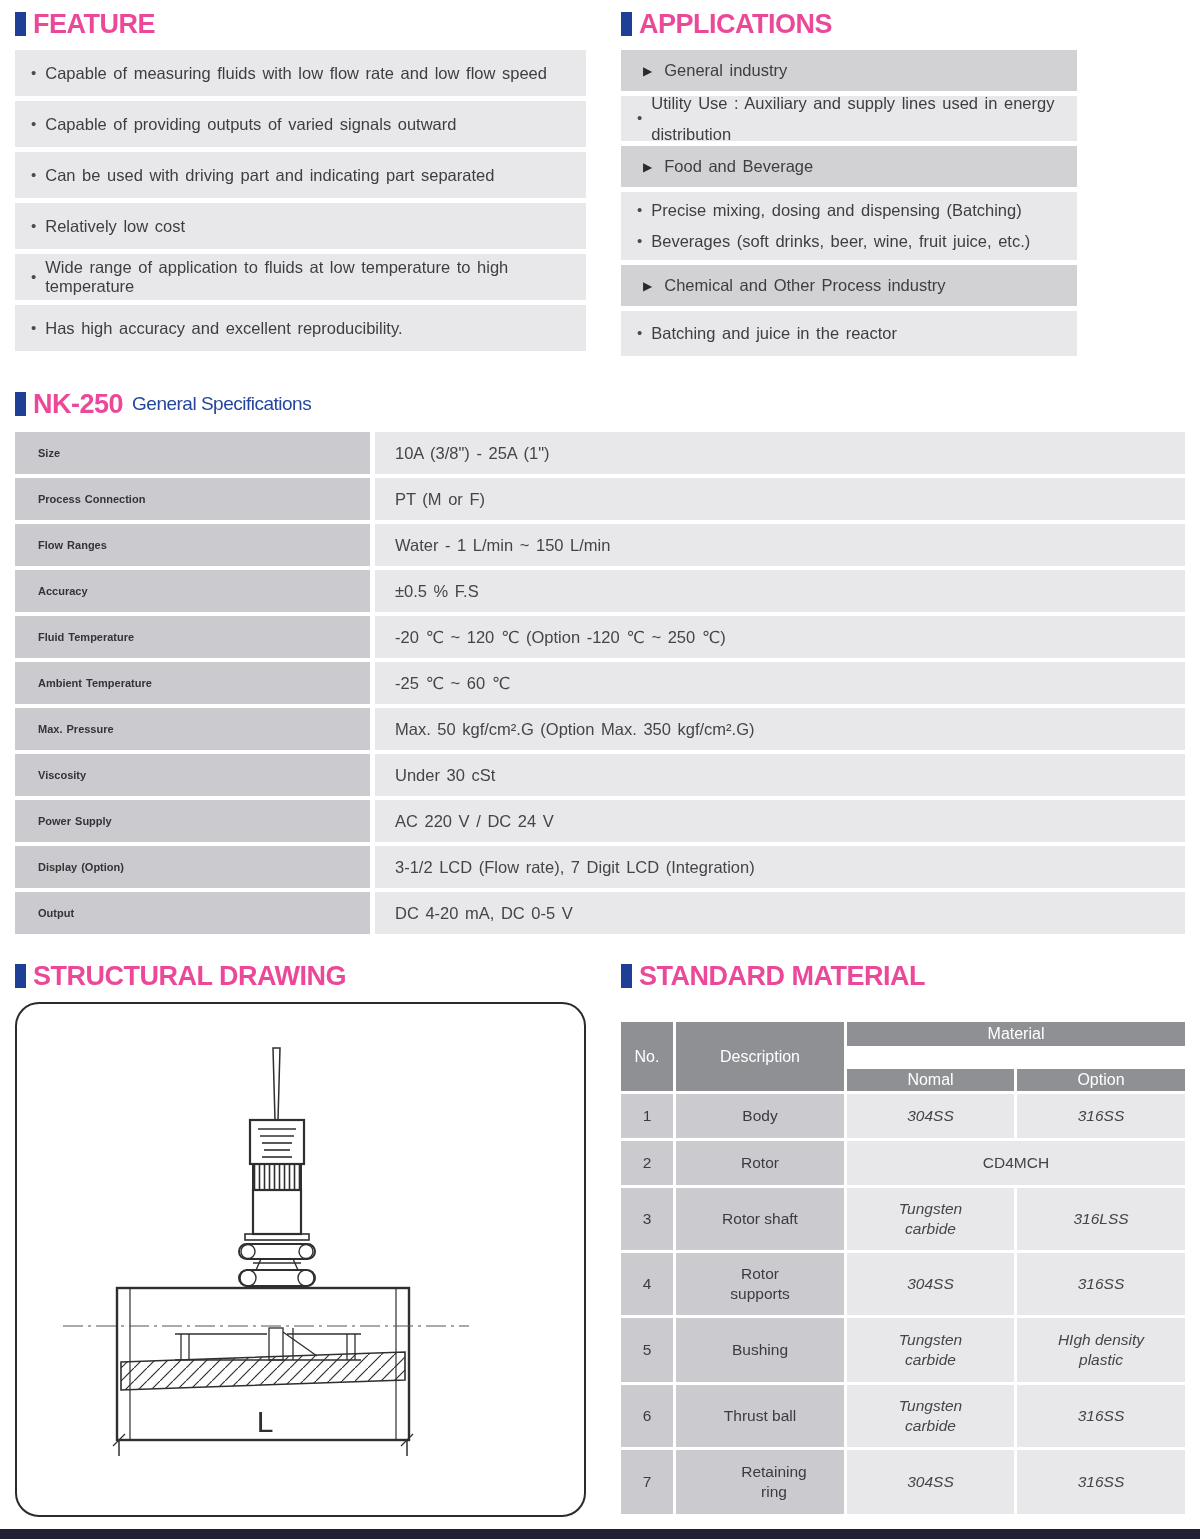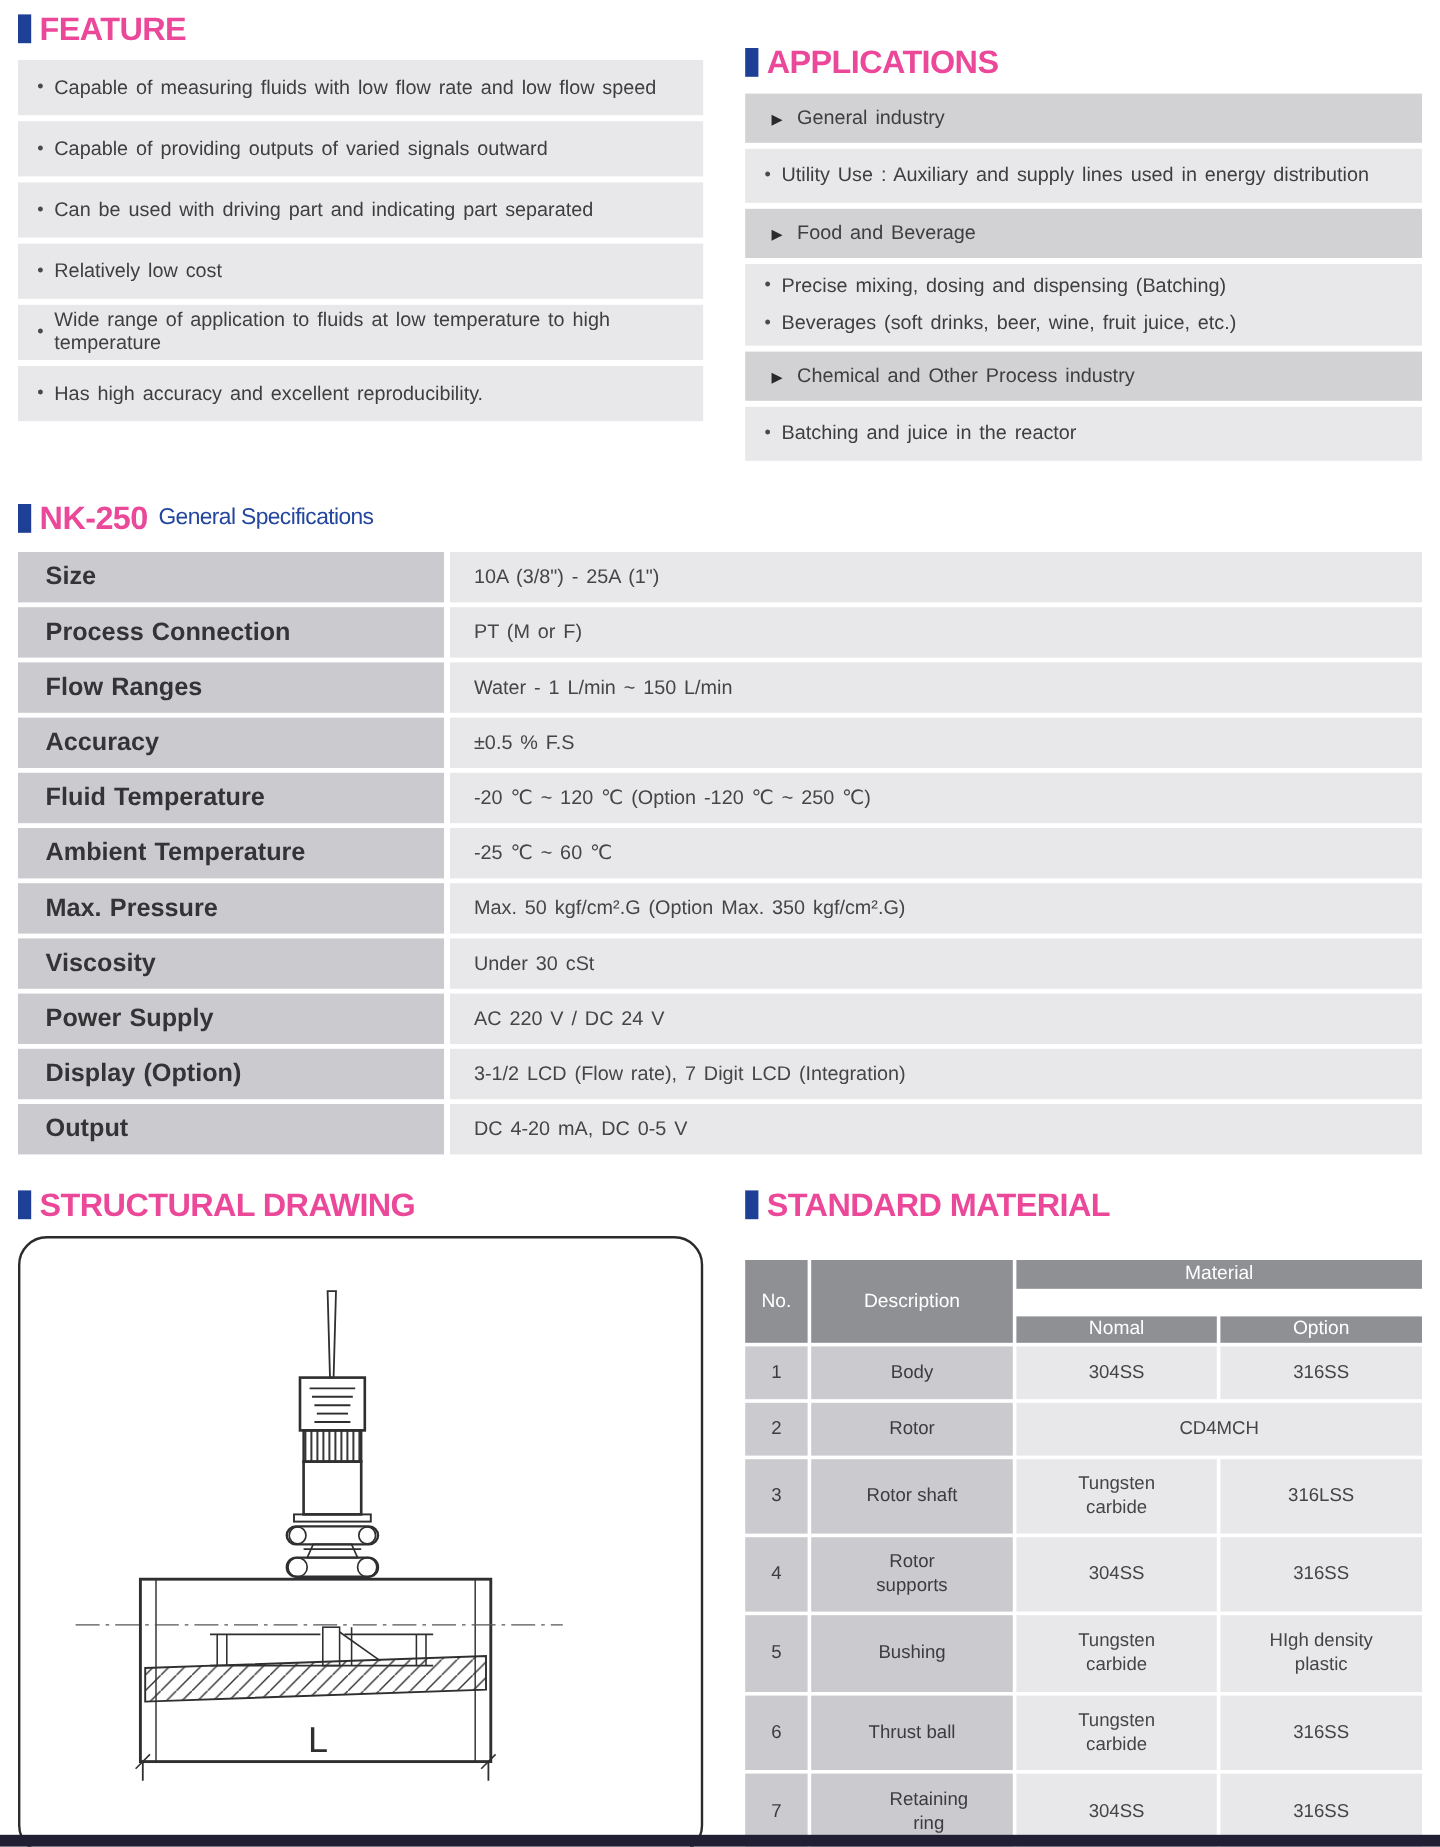--- a/index.html
+++ b/index.html
@@ -13,21 +13,21 @@
 
   
   .sec-head { display:flex; align-items:center; height:32px; margin-bottom:10px; }
   .sec-head .marker { width:11px; height:24px; background:#1e3f96; margin-right:7px; flex:0 0 auto; }
   .sec-head .txt { font-size:27px; font-weight:bold; color:#ec4899; letter-spacing:-0.5px; white-space:nowrap; }
   .sec-head .txt-light { font-size:19px; font-weight:500; color:#24479e; letter-spacing:-0.5px; white-space:nowrap; }
 
   
   .top-cols { display:flex; gap:35px; }
   .col-left { width:571px; flex:0 0 auto; }
-  .col-right { width:564px; flex:0 0 auto;margin-top:28px; }
+  .col-right { width:456px; flex:0 0 auto; }
 
   .f-row {
     background:#e8e8ea; height:46px; margin-bottom:5px;
     display:flex; align-items:center; padding:0 14px 0 16px;
     font-size:16.5px; word-spacing:2px;
   }
   .bullet { margin-right:9px; color:#4a4a4c; font-size:15px; position:relative; top:-1px; }
 
   .a-header {
     background:#d2d2d5; height:41px; margin-bottom:5px;
@@ -40,21 +40,21 @@
   .a-bullets.double { height:68px; }
   .a-line { display:flex; align-items:center; font-size:16.5px; word-spacing:2px; line-height:31px; }
 
   
   .spec-wrap { margin-top:27px; }
   .spec-table { margin-top:12px; }
   .spec-row { display:flex; gap:5px; margin-bottom:4px; }
   .spec-label {
     width:355px; flex:0 0 auto; background:#cbcbcf; height:42px;
     display:flex; align-items:center; padding-left:23px;
-    font-weight:bold; font-size:21px; color:#343436; word-spacing:1px;
+    font-weight:bold; font-size:11px; color:#343436; word-spacing:1px;
   }
   .spec-value {
     flex:1; background:#e8e8ea; height:42px;
     display:flex; align-items:center; padding-left:20px;
     font-size:16.5px; color:#454547; word-spacing:2px;
   }
 
   
   .bottom-cols { display:flex; gap:35px; margin-top:26px; }
 
@@ -71,21 +71,21 @@
     display:flex; align-items:center; justify-content:center; text-align:center;
     font-size:15.5px; color:#454547; line-height:20px;
   }
   .mt-head-row { display:grid; grid-template-columns:52px 168px 338px; gap:3px; margin-bottom:3px; height:89px; }
   .mt-h { background:#8f9094; color:#ffffff; font-weight:normal; font-size:16px;
           display:flex; align-items:center; justify-content:center; text-align:center;margin-top:20px; }
   .mt-mat { display:grid; grid-template-rows:44px 42px; gap:3px; }
   .mt-mat-sub { display:grid; grid-template-columns:167px 168px; gap:3px; }
   .c-no { background:#cbcbcf; color:#3c3c3e; }
   .c-desc { background:#cbcbcf; color:#3c3c3e; }
-  .c-val { background:#e8e8ea; }
+  .c-val { background:#e8e8ea;font-style:italic; }
   .c-span { background:#e8e8ea; grid-column:3 / 5; }
   .h44 .mt-cell { height:44px; }
   .h62 .mt-cell { height:62px; }
   .h64 .mt-cell { height:64px; }
   .wrap-narrow { display:inline-block; max-width:105px; }
 
   
   .footer-bar { position:absolute; left:0; bottom:0; width:1200px; height:10px; background:#201f34; }
 
   svg text { font-family:"Liberation Sans","DejaVu Sans",sans-serif; }

